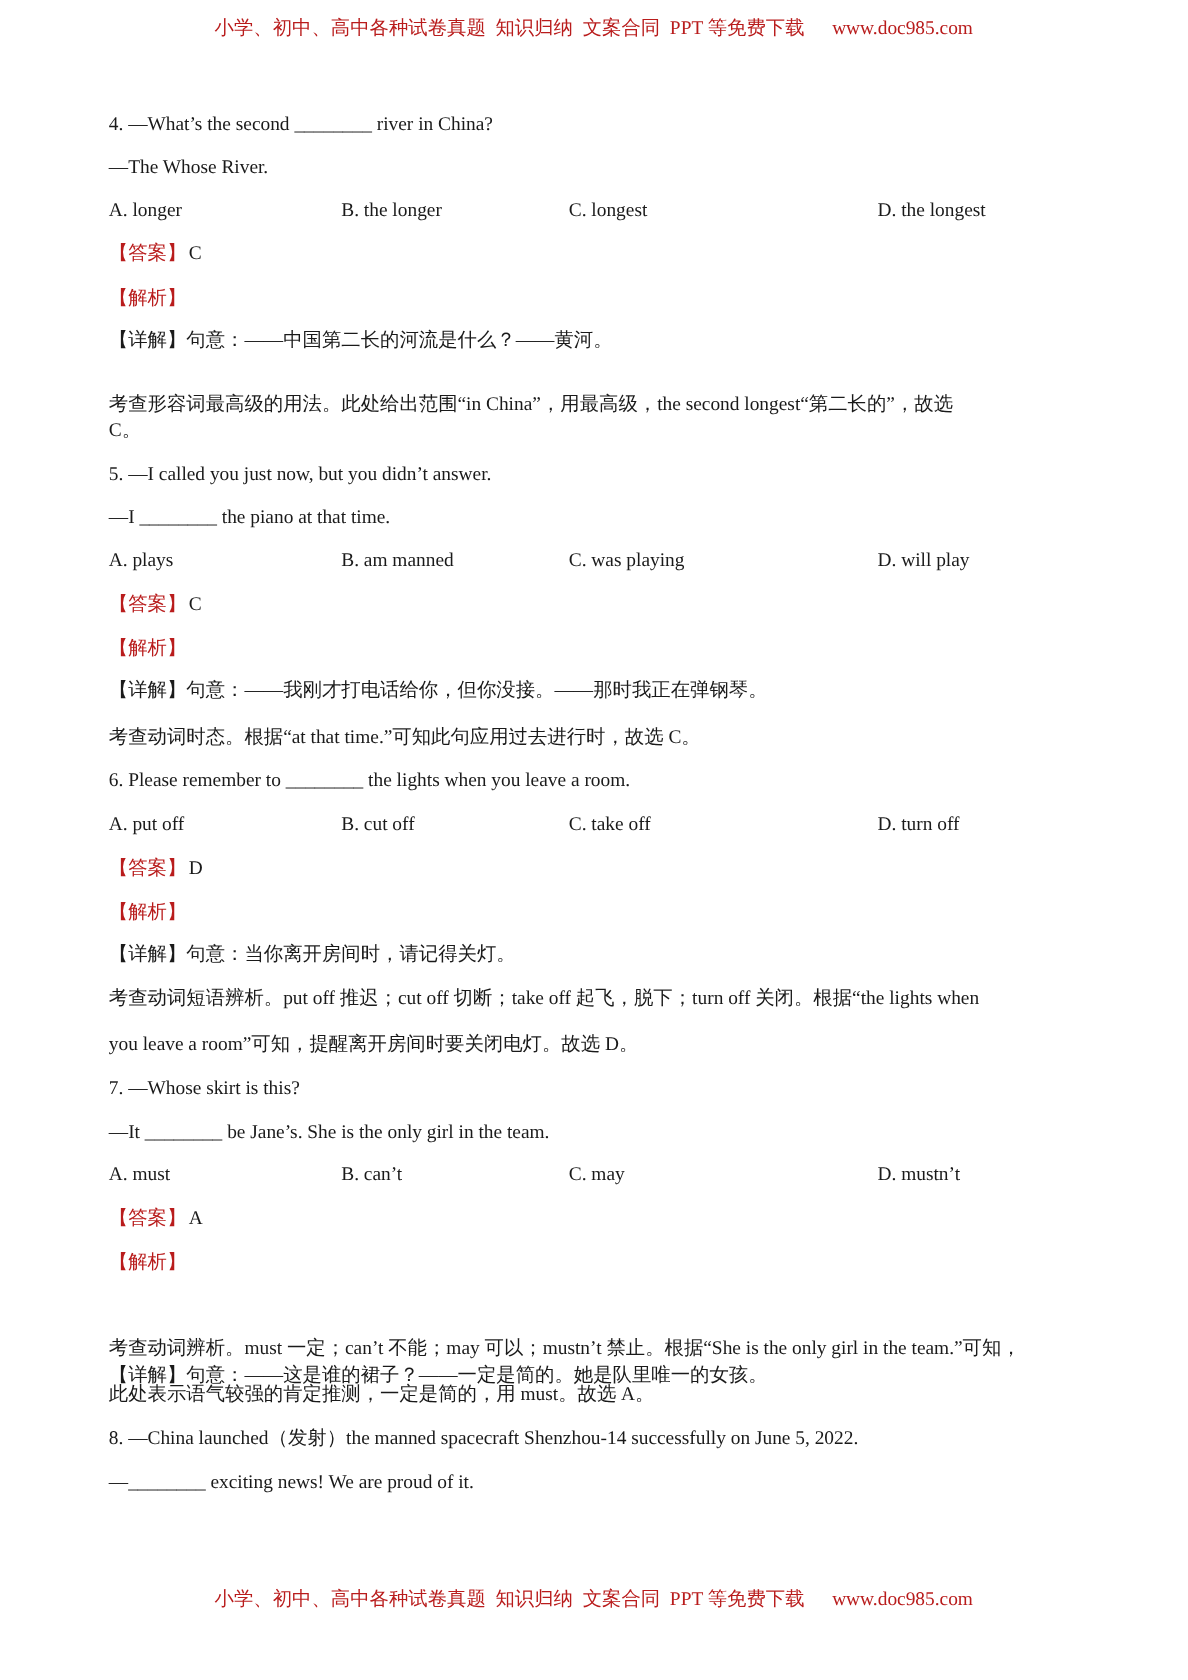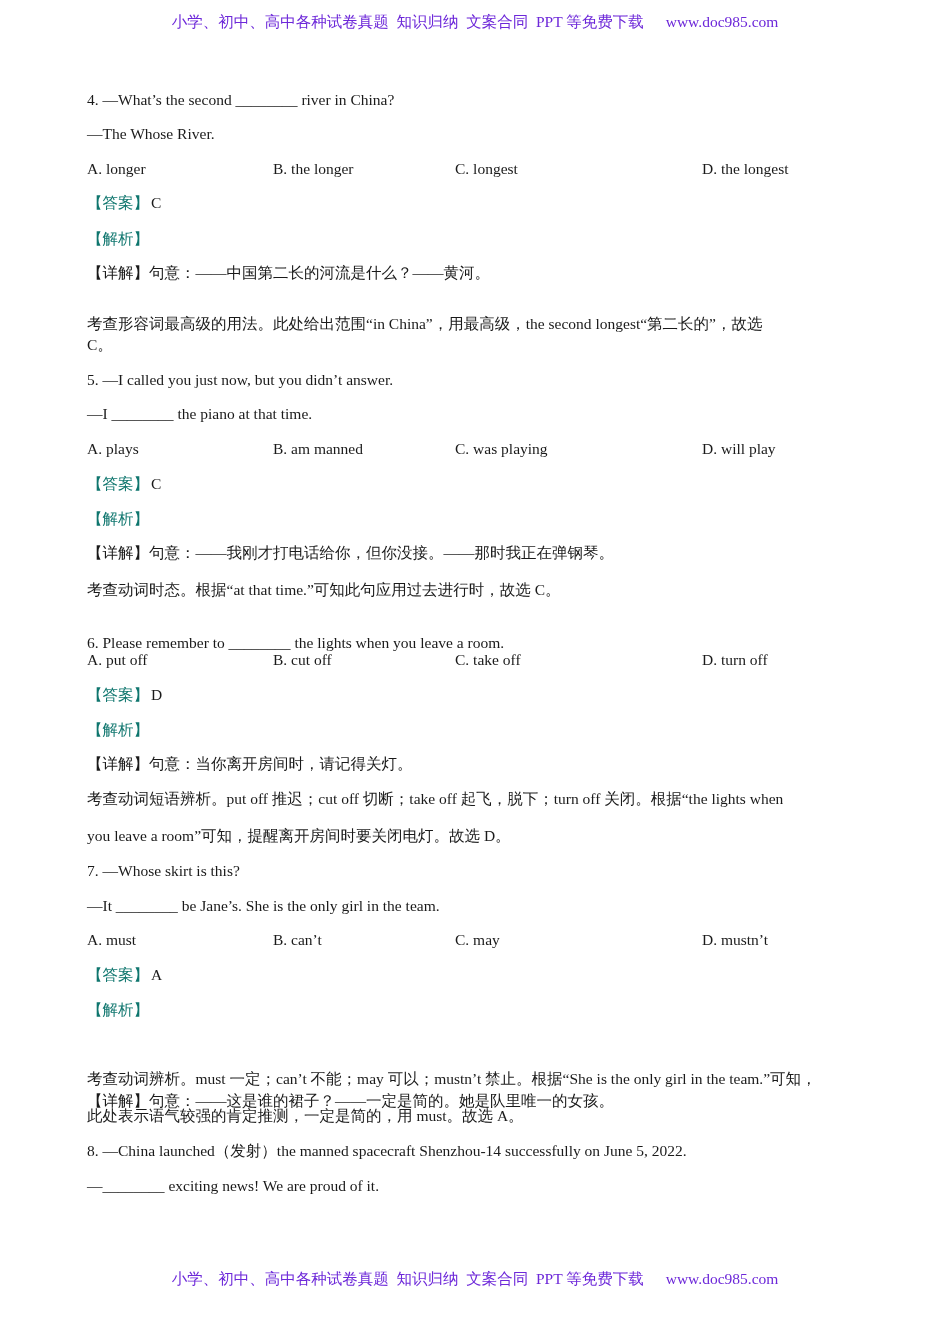--- a/index.html
+++ b/index.html
@@ -15,21 +15,21 @@
       font-family: "Liberation Serif", "DejaVu Serif", serif;
       color: #1a1a1a;
       font-size: 15.5px;
     }
     .header, .footer {
       position: absolute;
       left: 0;
       width: 950px;
       text-align: center;
       font-size: 15.5px;
-      color: #6d28d9;
+      color: #b91c1c;
       white-space: pre;
     }
     .header { top: 12px; }
     .footer { top: 1269px; }
     .header .url, .footer .url { margin-left: 22px; }
 
     .line {
       position: absolute;
       left: 87px;
       white-space: nowrap;
@@ -45,21 +45,21 @@
     .opt {
       position: absolute;
       top: 0;
       white-space: nowrap;
     }
     .opt.a { left: 0; }
     .opt.b { left: 186px; }
     .opt.c { left: 368px; }
     .opt.d { left: 615px; }
 
-    .tag-blue { color: #0f766e; }
+    .tag-blue { color: #b91c1c; }
     .answer-letter { margin-left: 2px; }
   </style>
 </head>
 <body>
 
 <div class="header"><span>小学、初中、高中各种试卷真题  知识归纳  文案合同  PPT 等免费下载</span><span class="url">www.doc985.com</span></div>
 
 <div>
   <div class="line" style="top:90px">4. —What’s the second ________ river in China?</div>
   <div class="line" style="top:124px">—The Whose River.</div>
@@ -85,21 +85,21 @@
     <span class="opt c">C. was playing</span>
     <span class="opt d">D. will play</span>
   </div>
   <div class="line" style="top:474px"><span class="tag-blue">【答案】</span><span class="answer-letter">C</span></div>
   <div class="line tag-blue" style="top:509px">【解析】</div>
   <div class="line" style="top:543px"><span>【详解】</span><span>句意：——我刚才打电话给你，但你没接。——那时我正在弹钢琴。</span></div>
   <div class="line" style="top:580px">考查动词时态。根据“at that time.”可知此句应用过去进行时，故选 C。</div>
 </div>
 
 <div>
-  <div class="line" style="top:633px">6. Please remember to ________ the lights when you leave a room.</div>
+  <div class="line" style="top:615px">6. Please remember to ________ the lights when you leave a room.</div>
   <div class="options" style="top:650px">
     <span class="opt a">A. put off</span>
     <span class="opt b">B. cut off</span>
     <span class="opt c">C. take off</span>
     <span class="opt d">D. turn off</span>
   </div>
   <div class="line" style="top:685px"><span class="tag-blue">【答案】</span><span class="answer-letter">D</span></div>
   <div class="line tag-blue" style="top:720px">【解析】</div>
   <div class="line" style="top:754px"><span>【详解】</span><span>句意：当你离开房间时，请记得关灯。</span></div>
   <div class="line" style="top:789px">考查动词短语辨析。put off 推迟；cut off 切断；take off 起飞，脱下；turn off 关闭。根据“the lights when</div>

